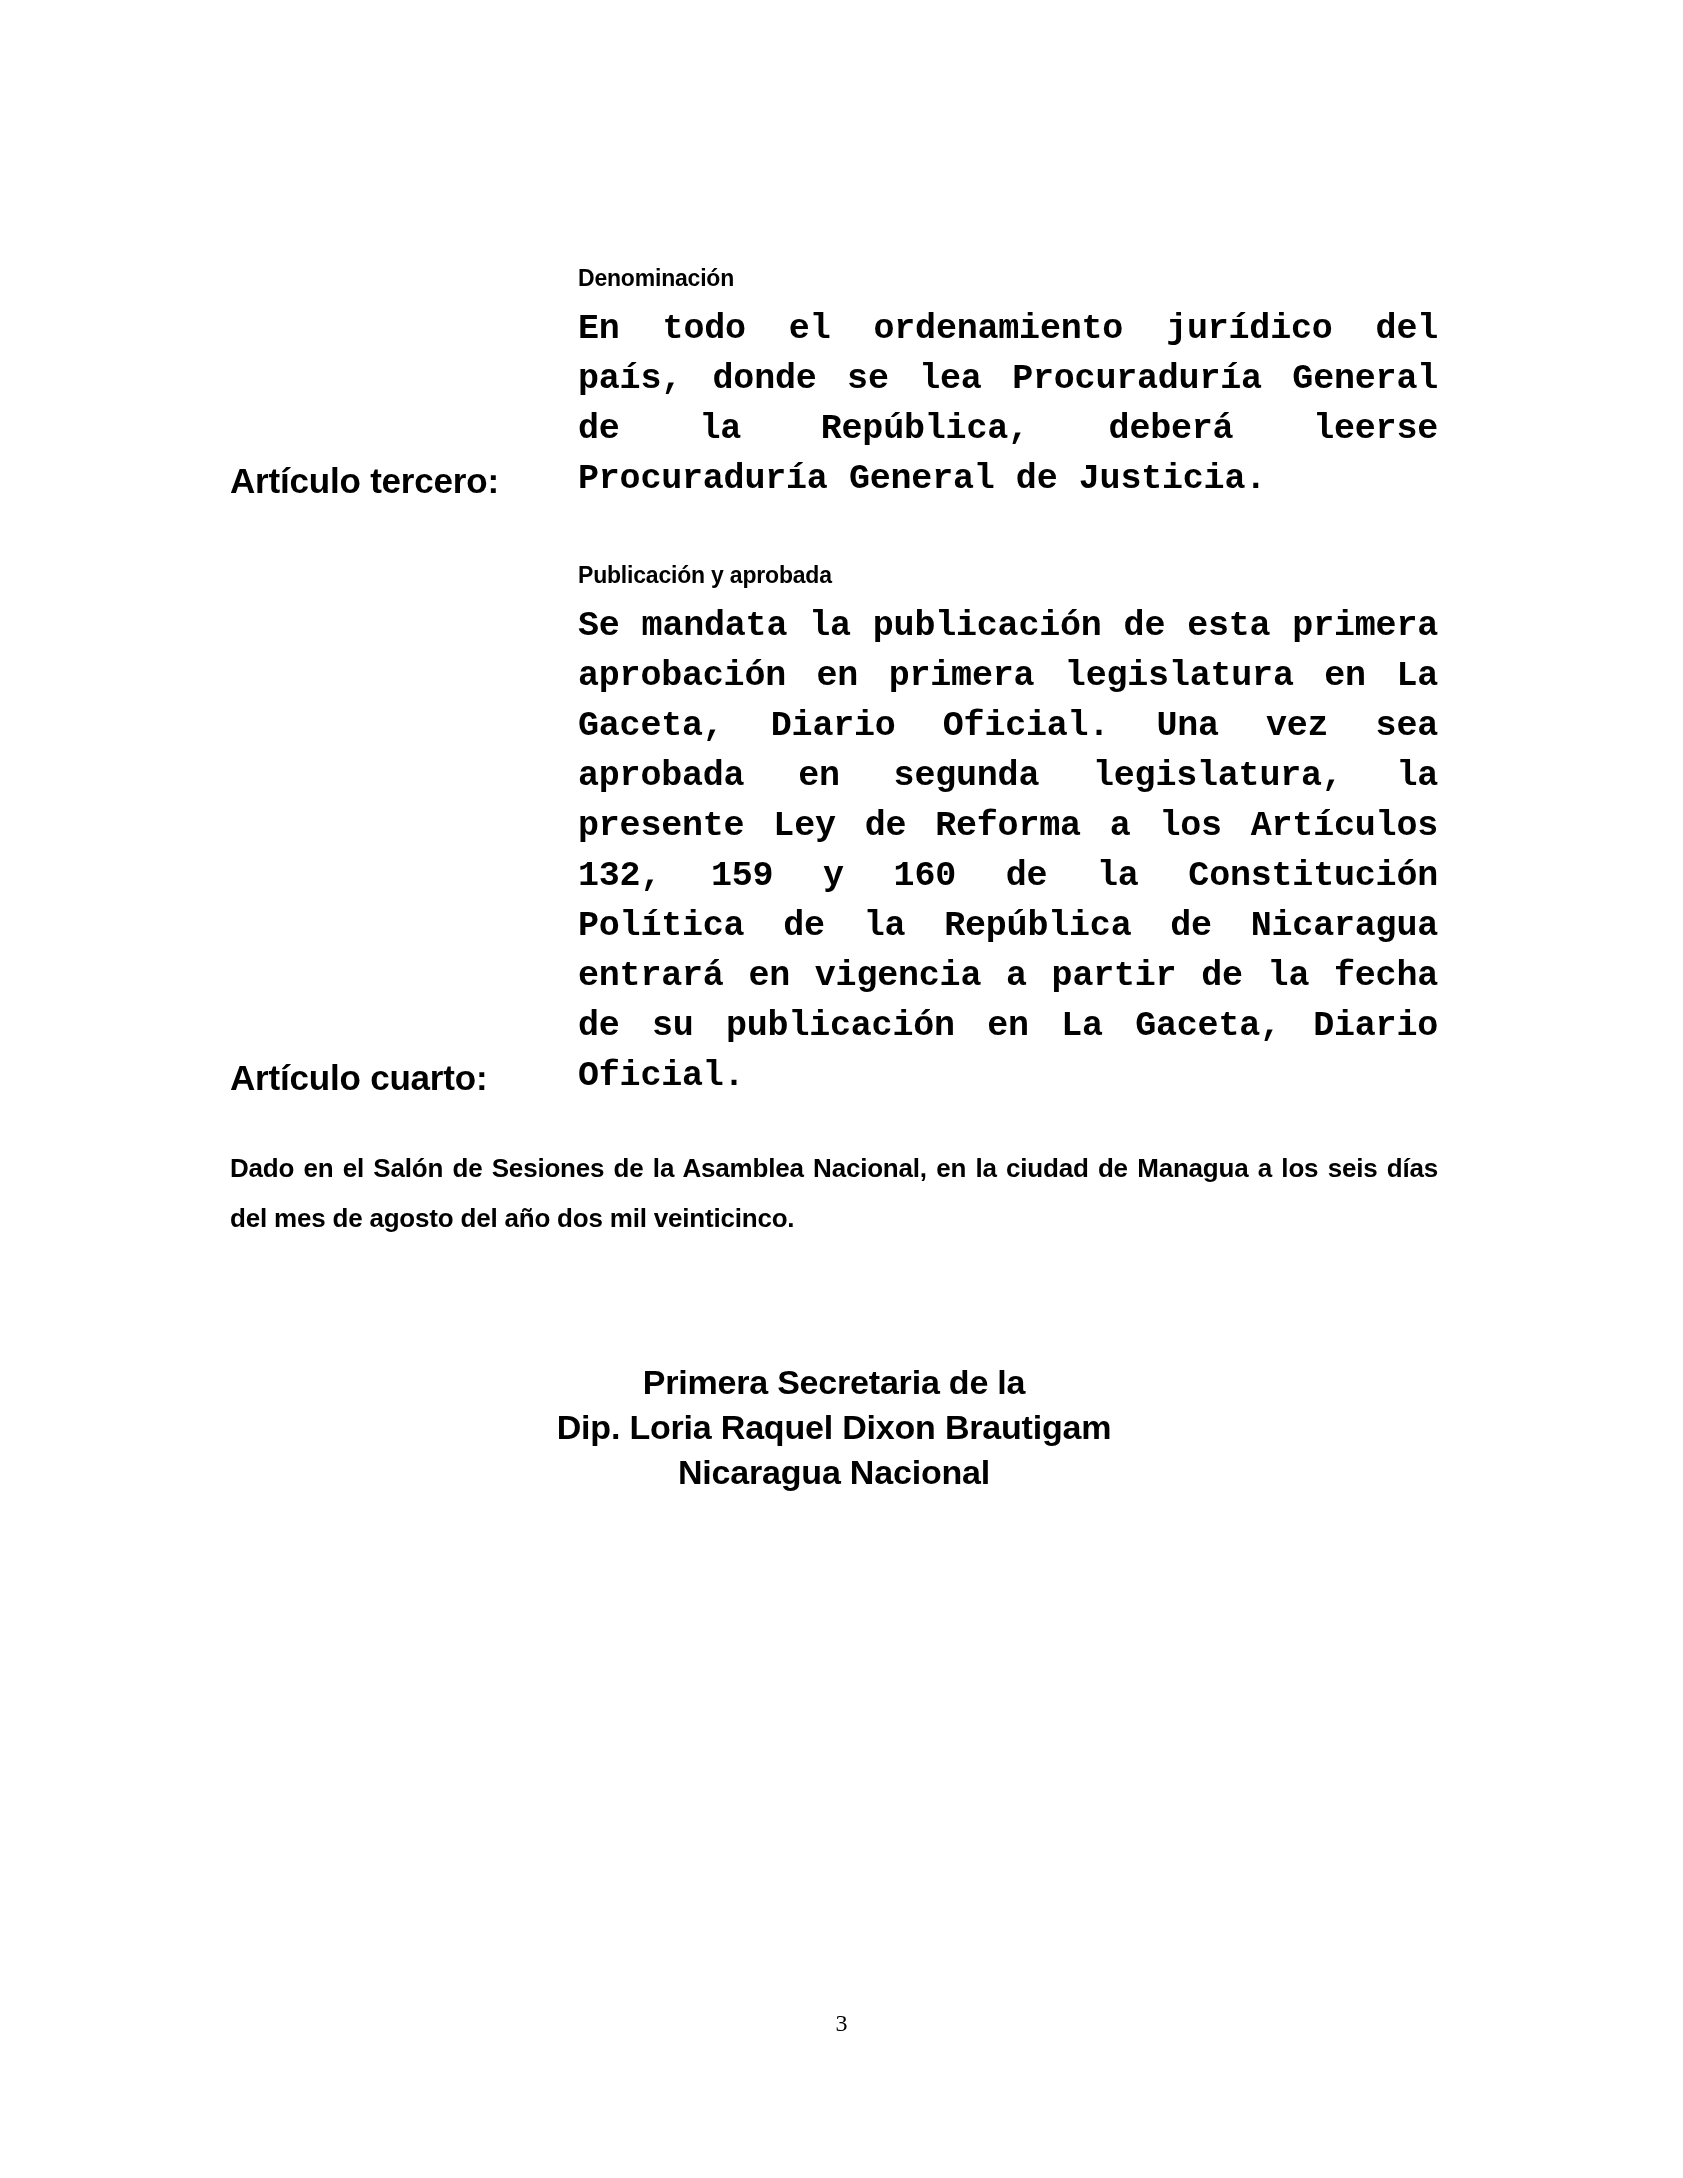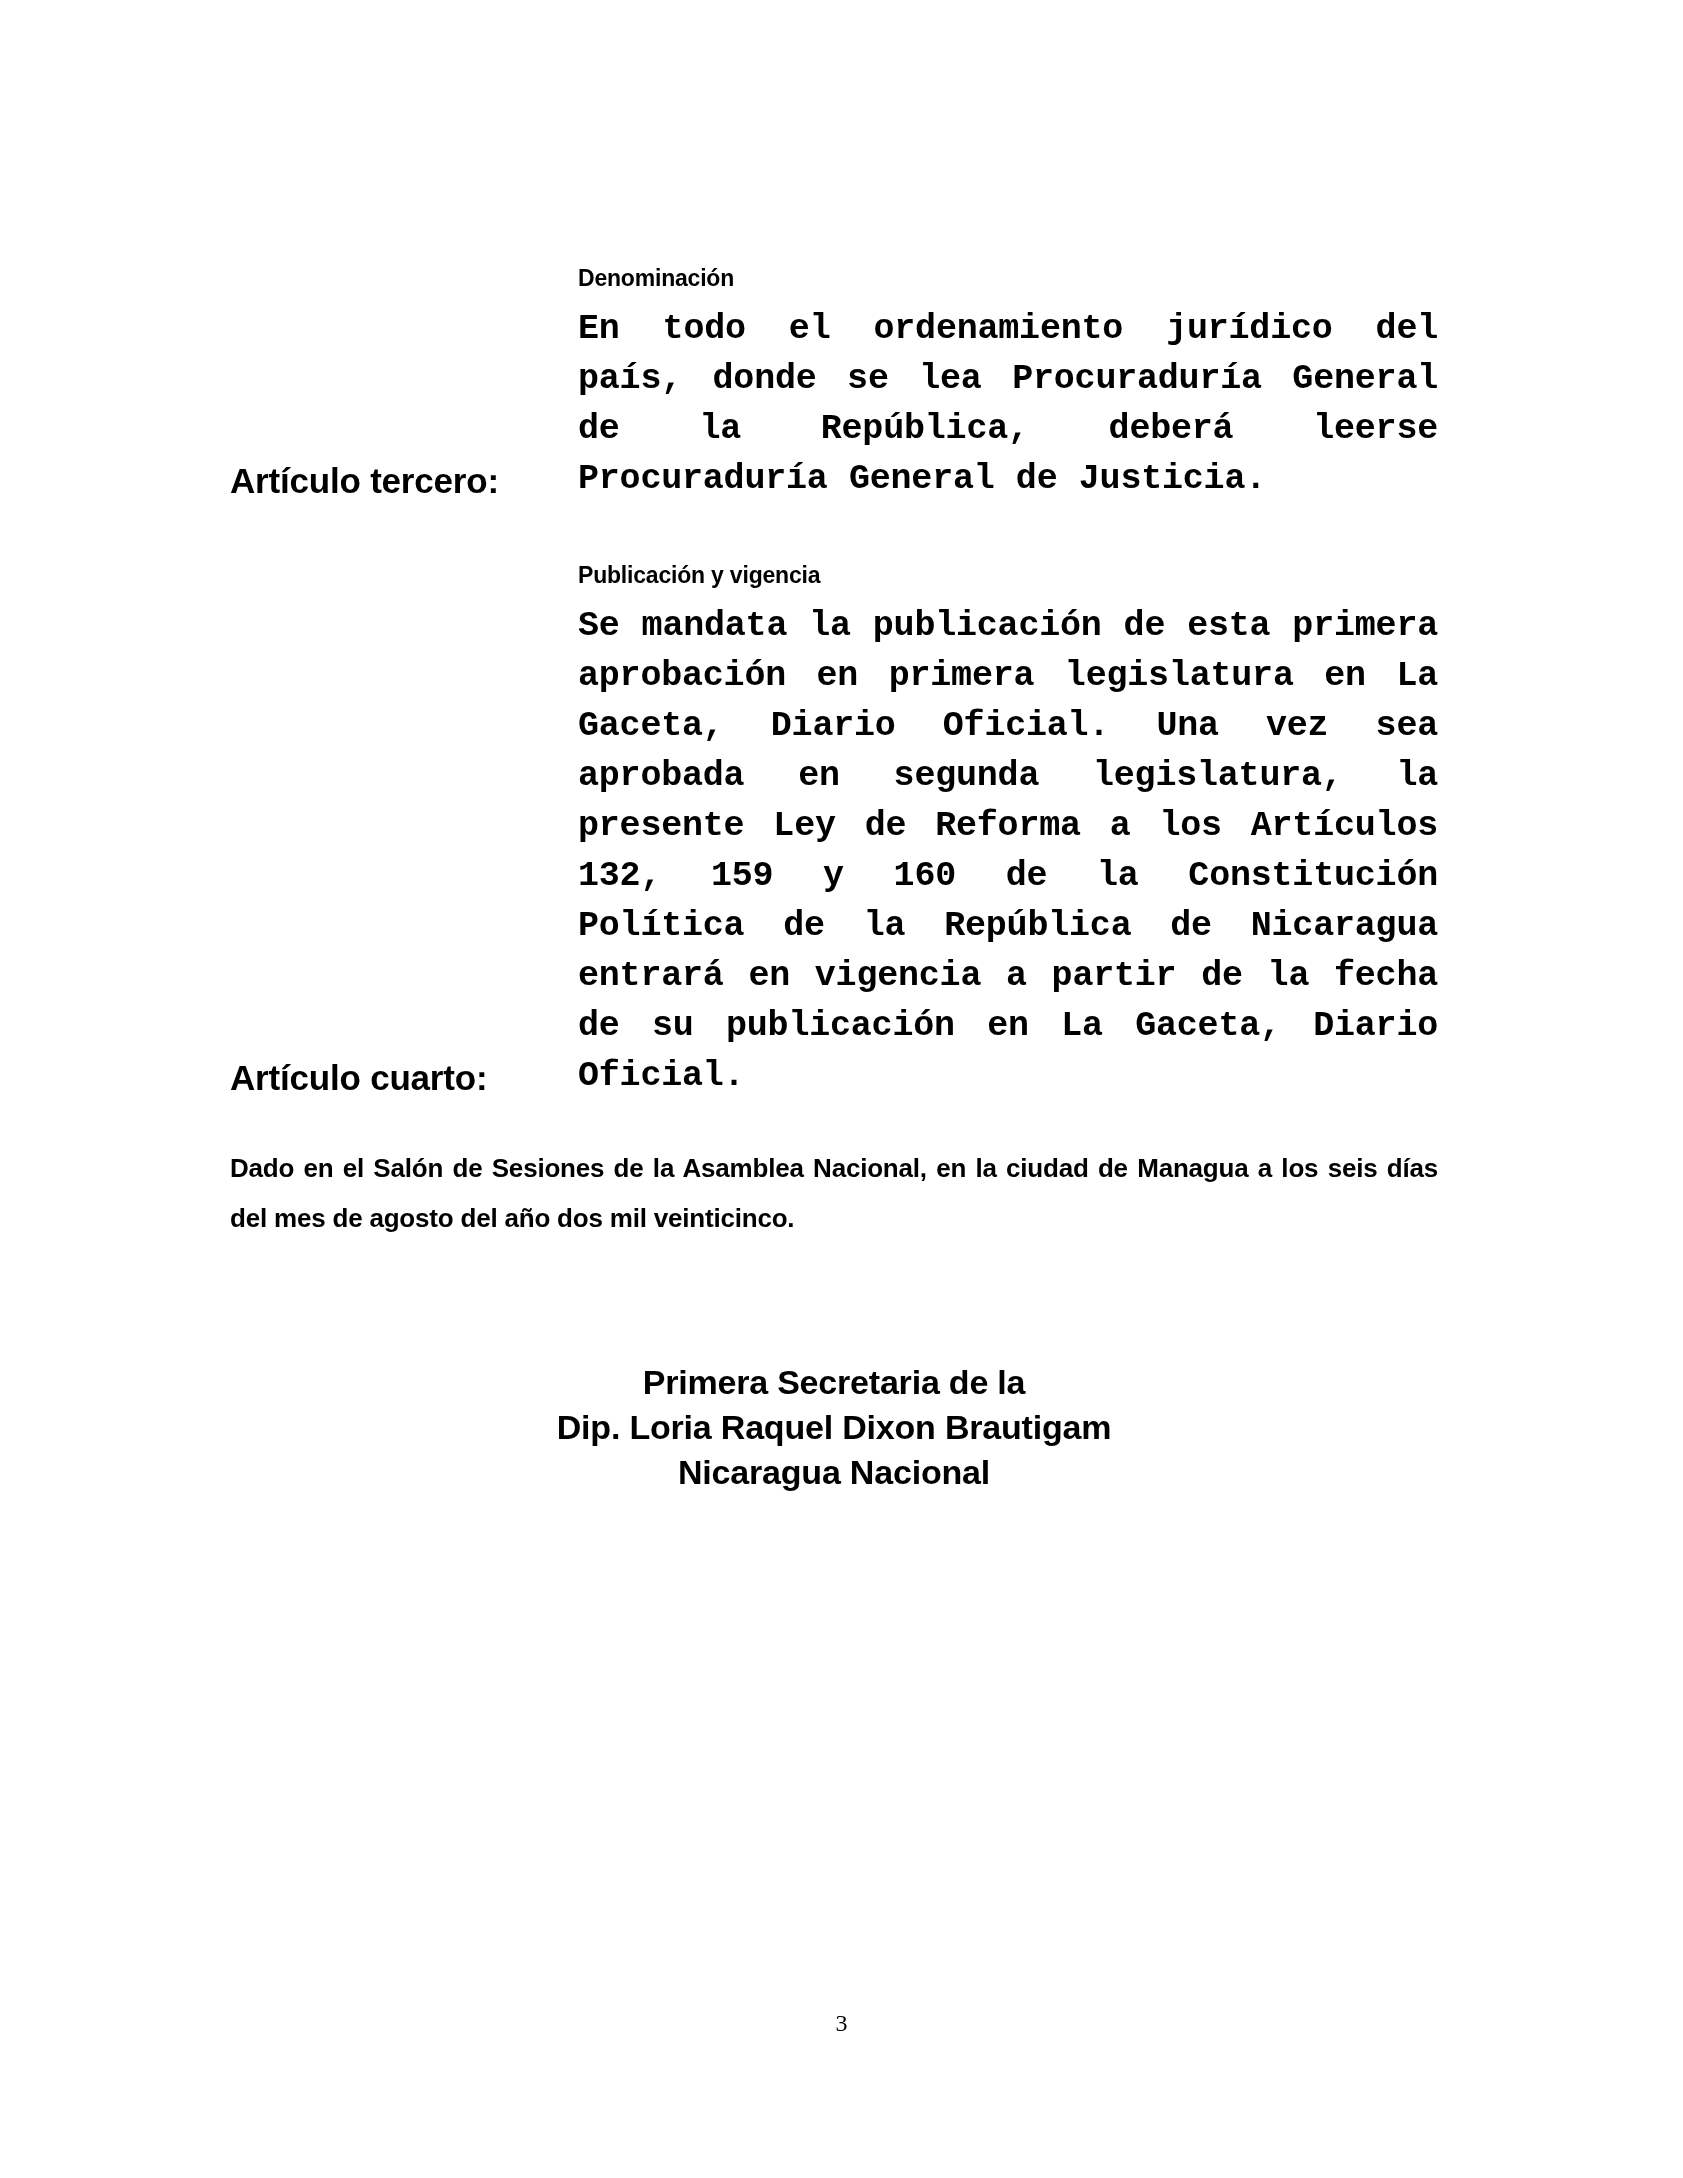--- a/index.html
+++ b/index.html
@@ -121,21 +121,21 @@
       <div class="article-label">Artículo tercero:</div>
       <div class="article-body">
         <p class="article-heading">Denominación</p>
         <p class="article-text">En todo el ordenamiento jurídico del país, donde se lea Procuraduría General de la República, deberá leerse Procuraduría General de Justicia.</p>
       </div>
     </div>
 
     <div class="article" id="article-cuarto">
       <div class="article-label">Artículo cuarto:</div>
       <div class="article-body">
-        <p class="article-heading">Publicación y vigencia</p>
+        <p class="article-heading">Publicación y aprobada</p>
         <p class="article-text tight">Se mandata la publicación de esta primera aprobación en primera legislatura en La Gaceta, Diario Oficial. Una vez sea aprobada en segunda legislatura, la presente Ley de Reforma a los Artículos 132, 159 y 160 de la Constitución Política de la República de Nicaragua entrará en vigencia a partir de la fecha de su publicación en La Gaceta, Diario Oficial.</p>
       </div>
     </div>
 
     <p class="closing-paragraph">Dado en el Salón de Sesiones de la Asamblea Nacional, en la ciudad de Managua a los seis días del mes de agosto del año dos mil veinticinco.</p>
 
     <div class="signature-block">
       <div class="signature-line">Primera Secretaria de la</div>
       <div class="signature-line">Dip. Loria Raquel Dixon Brautigam</div>
       <div class="signature-line">Nicaragua Nacional</div>

